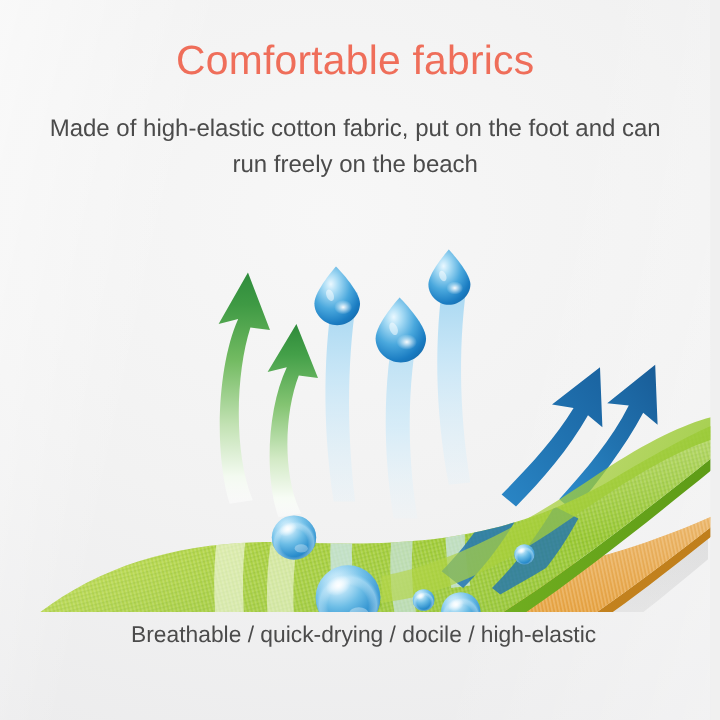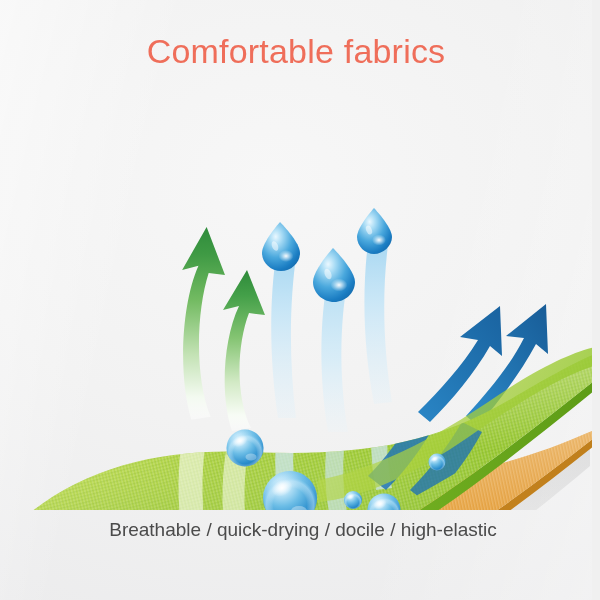--- a/index.html
+++ b/index.html
@@ -87,20 +87,21 @@
   }
   .illustration svg { display: block; width: 600px; height: 330px; }
 </style>
 </head>
 <body>
 
 <div id="poster">
 
   <div class="headline">Comfortable fabrics</div>
 
+  <div class="subhead">Made of high-elastic cotton fabric, put on the foot and can run freely on the beach</div>
 
   <div class="illustration">
     <svg viewBox="0 0 600 330" xmlns="http://www.w3.org/2000/svg">
       <defs>
 
         <linearGradient id="gTop" x1="0" y1="0" x2="1" y2="0.5">
           <stop offset="0%" stop-color="#b9d84e"></stop>
           <stop offset="22%" stop-color="#c3de55"></stop>
           <stop offset="48%" stop-color="#a9d03c"></stop>
           <stop offset="78%" stop-color="#9ac92f"></stop>

